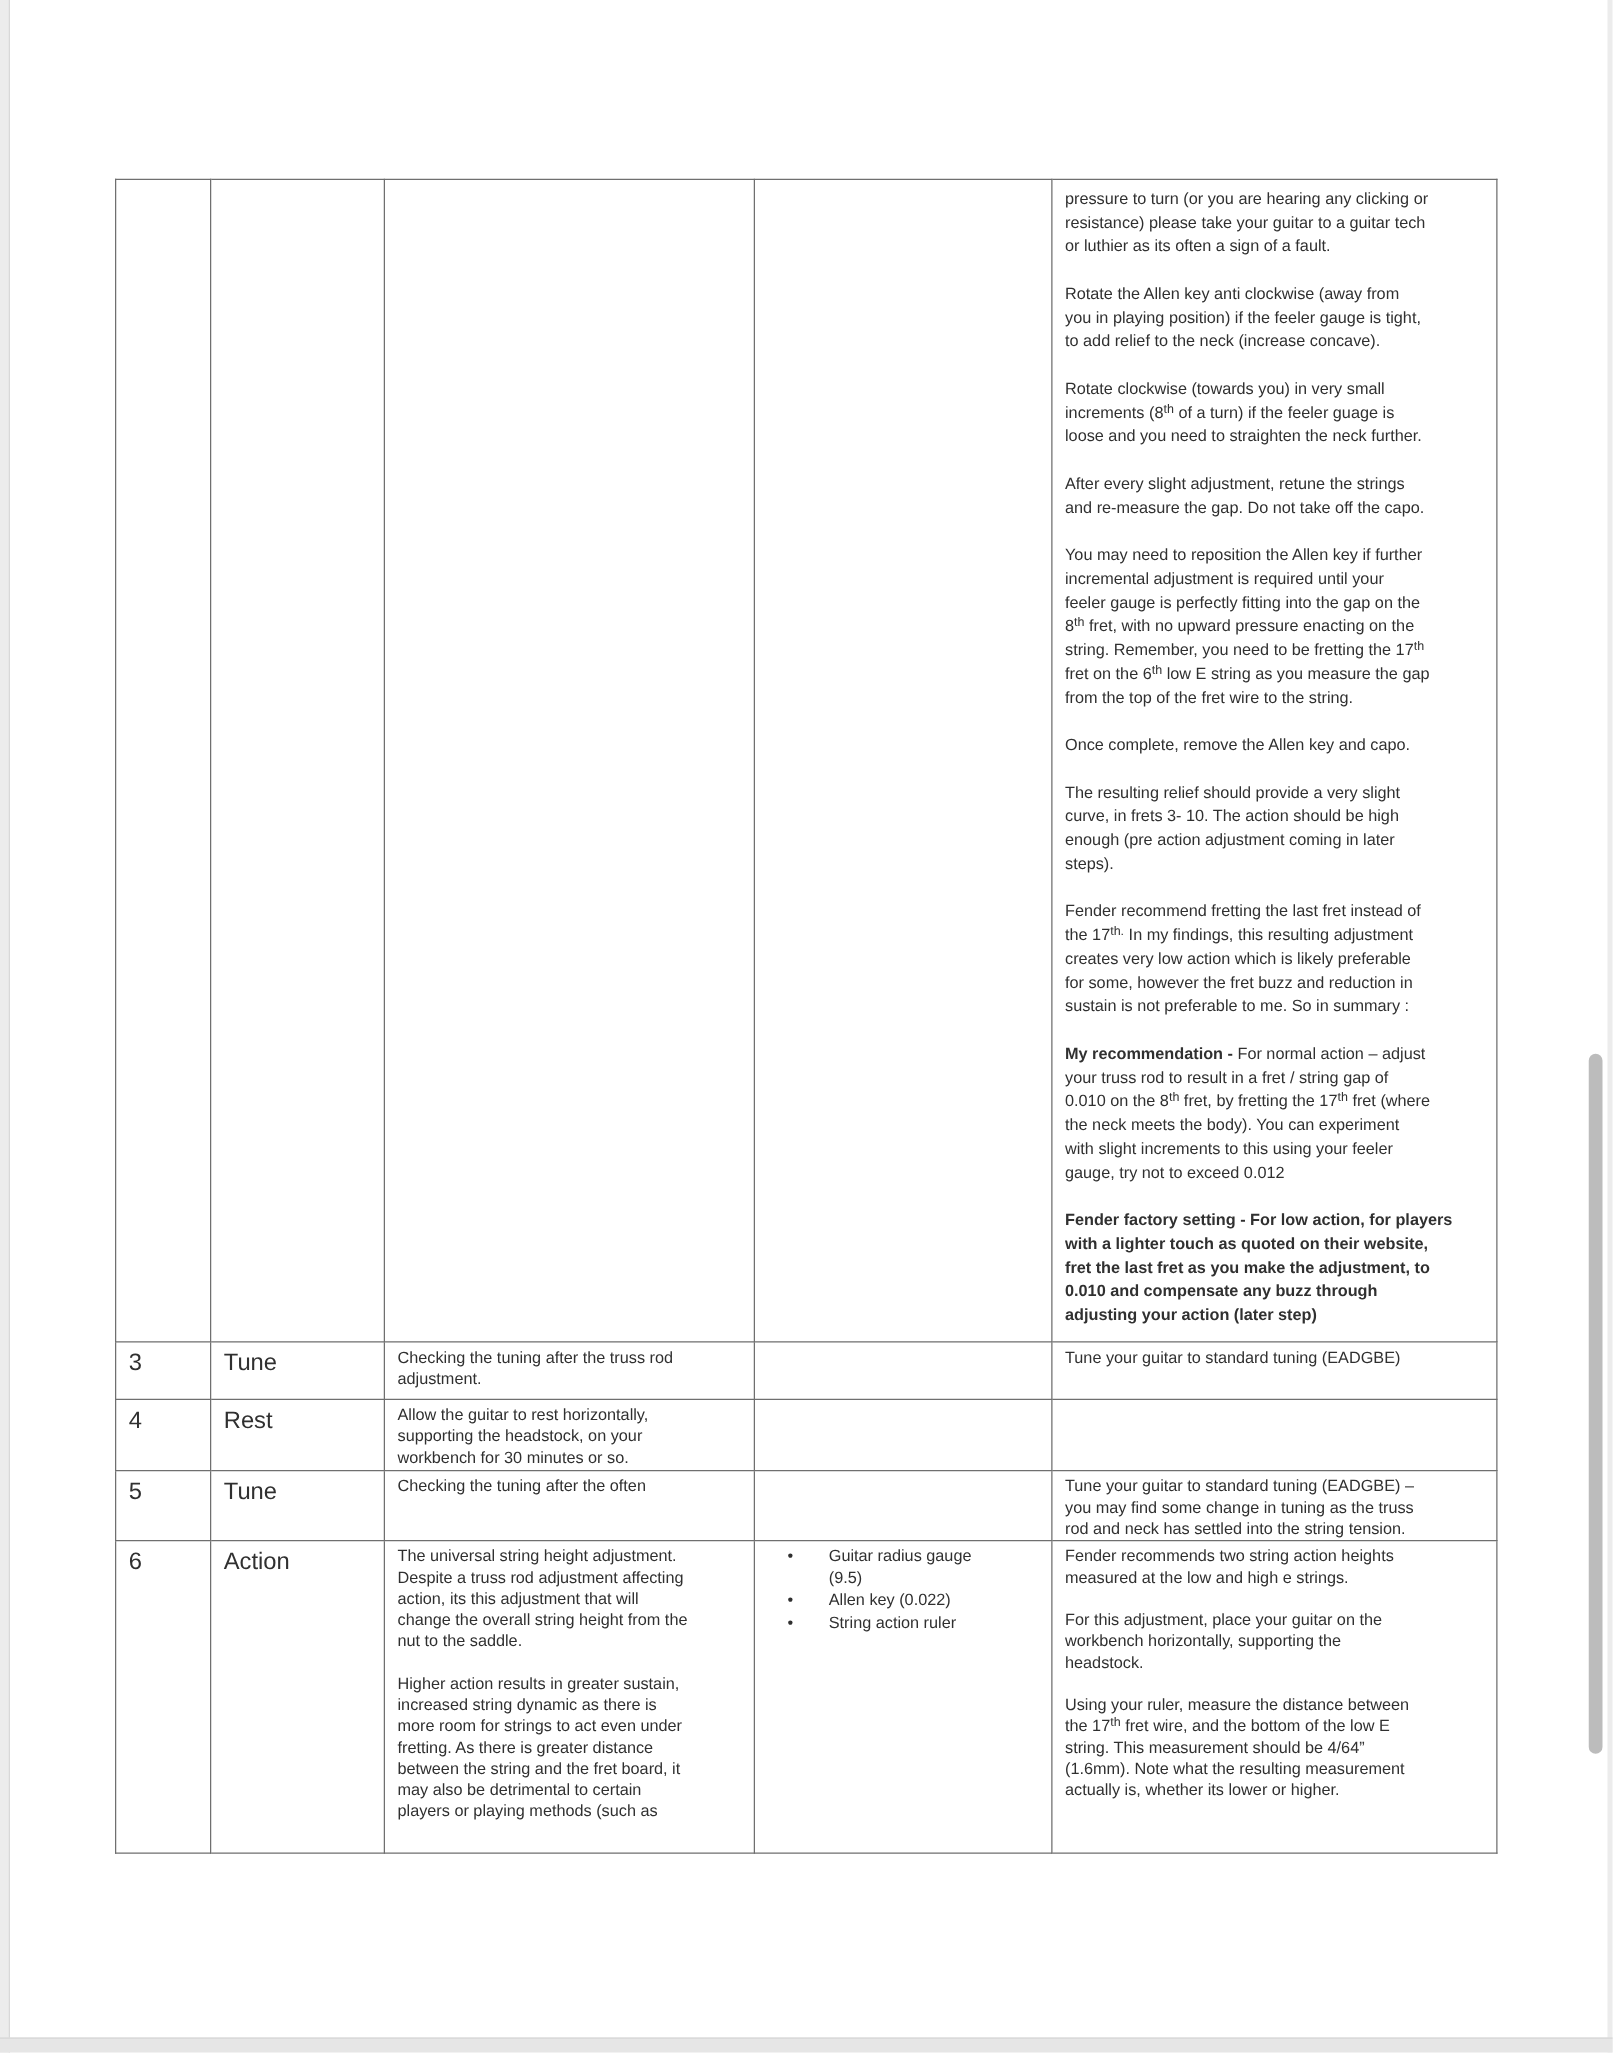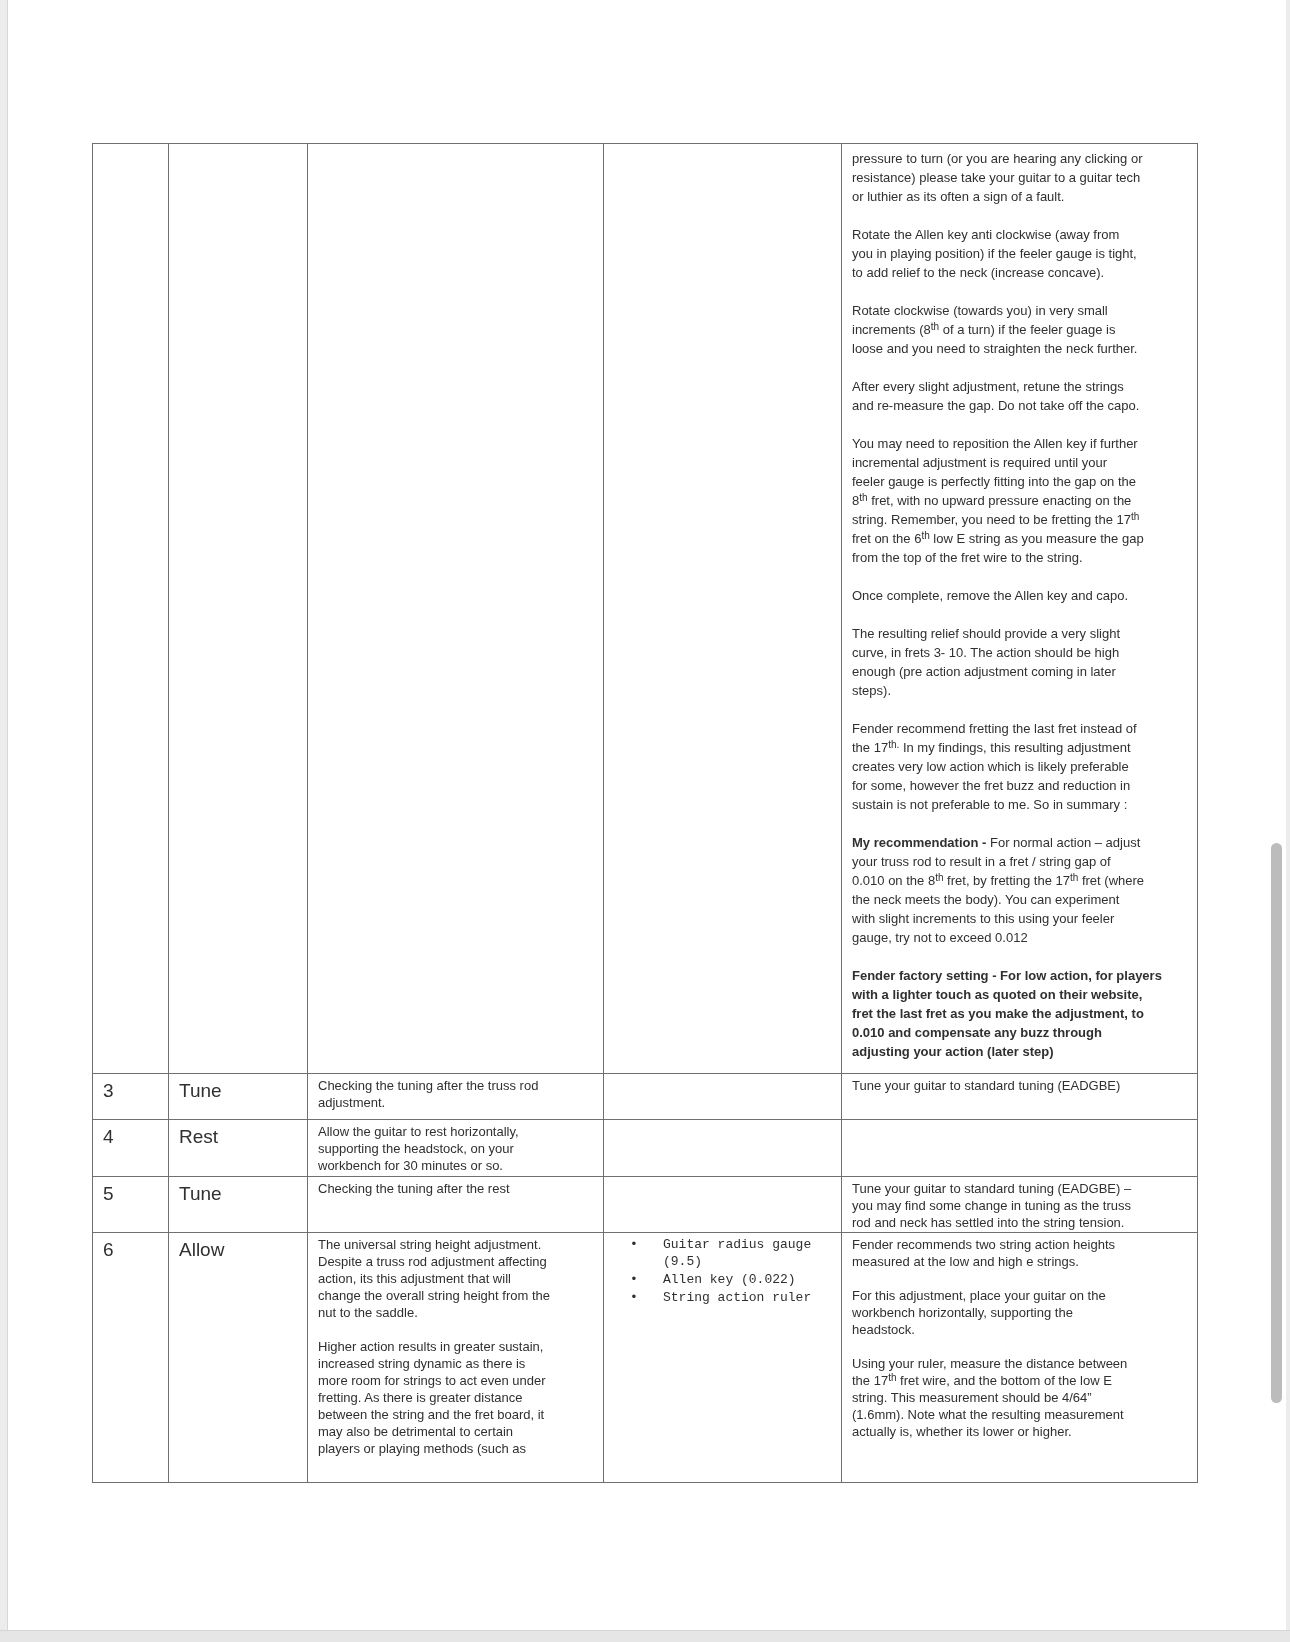--- a/index.html
+++ b/index.html
@@ -26,21 +26,21 @@
   tr.r5{height:56px;}
   tr.r6{height:250px;}
   .c-num,.c-name{font-size:19px;line-height:24px;padding-top:5px;}
   .para{white-space:pre-line;margin:0 0 17px 0;}
   .para:last-child{margin-bottom:0;}
   .cont-instr{line-height:19px;padding-top:5px;}
   .cont-instr .para{margin-bottom:19px;}
   .cont-instr .para:last-child{margin-bottom:0;font-weight:bold;}
   .b{font-weight:bold;text-align:right;}
   sup{font-size:10px;line-height:0;position:relative;top:-4px;vertical-align:baseline;}
-  ul.tools-list{list-style:none;margin:0;padding:0;font-family:Liberation Mono, monospace;}
+  ul.tools-list{list-style:none;margin:0;padding:0;}
   ul.tools-list li{position:relative;padding-left:49px;white-space:pre-line;margin:0 0 1px 0;}
   ul.tools-list li::before{content:"\2022";position:absolute;left:16px;top:0;}
 </style>
 </head>
 <body>
 
 <div class="left-strip"></div>
 <div class="right-strip"></div>
 <div class="bottom-strip"></div>
 <div class="scroll-thumb"></div>
@@ -124,33 +124,33 @@
 workbench for 30 minutes or so.</span></div>
         </td>
       <td></td>
       <td></td>
     </tr>
 
     <tr class="r5">
       <td class="c-num">5</td>
       <td class="c-name">Tune</td>
       <td>
-          <div class="para"><span>Checking the tuning after the rest</span></div>
+          <div class="para"><span>Checking the tuning after the often</span></div>
         </td>
       <td></td>
       <td>
           <div class="para"><span>Tune your guitar to standard tuning (EADGBE) –
 you may find some change in tuning as the truss
 rod and neck has settled into the string tension.</span></div>
         </td>
     </tr>
 
     <tr class="r6">
       <td class="c-num">6</td>
-      <td class="c-name">Allow</td>
+      <td class="c-name">Action</td>
       <td>
           <div class="para"><span>The universal string height adjustment.
 Despite a truss rod adjustment affecting
 action, its this adjustment that will
 change the overall string height from the
 nut to the saddle.</span></div>
           <div class="para"><span>Higher action results in greater sustain,
 increased string dynamic as there is
 more room for strings to act even under
 fretting. As there is greater distance

